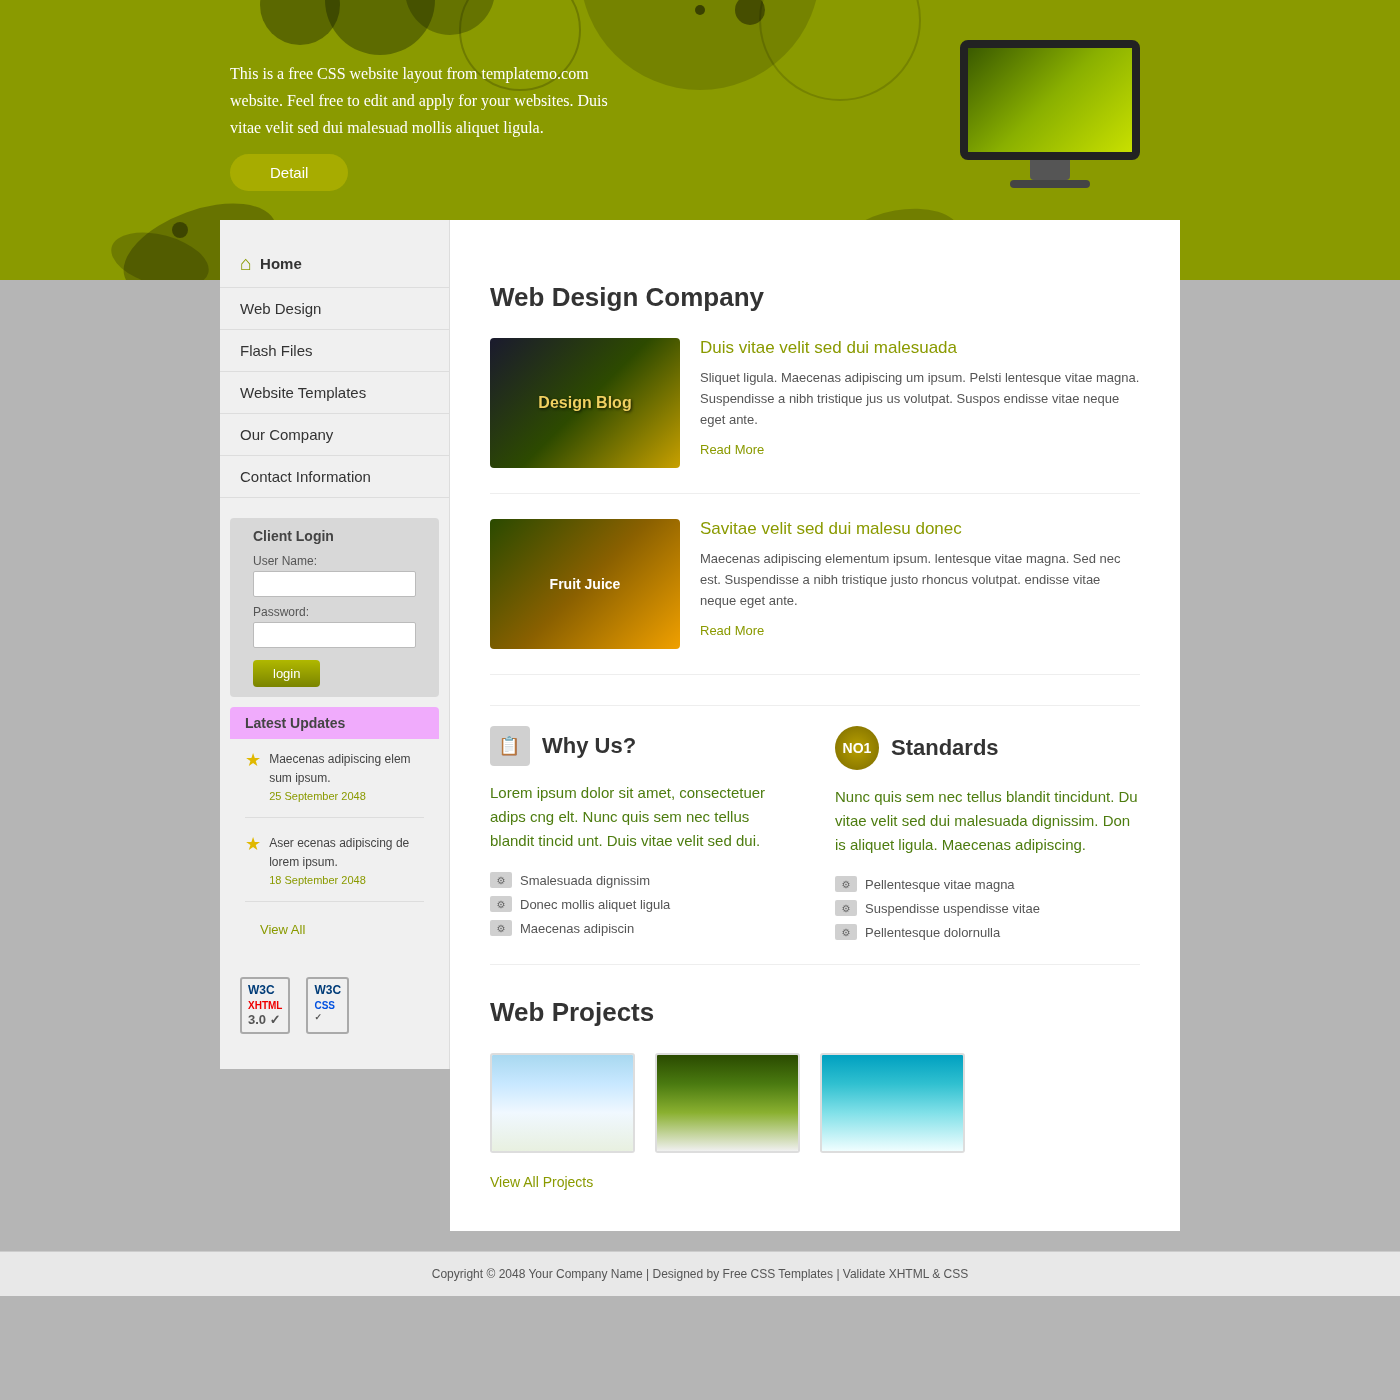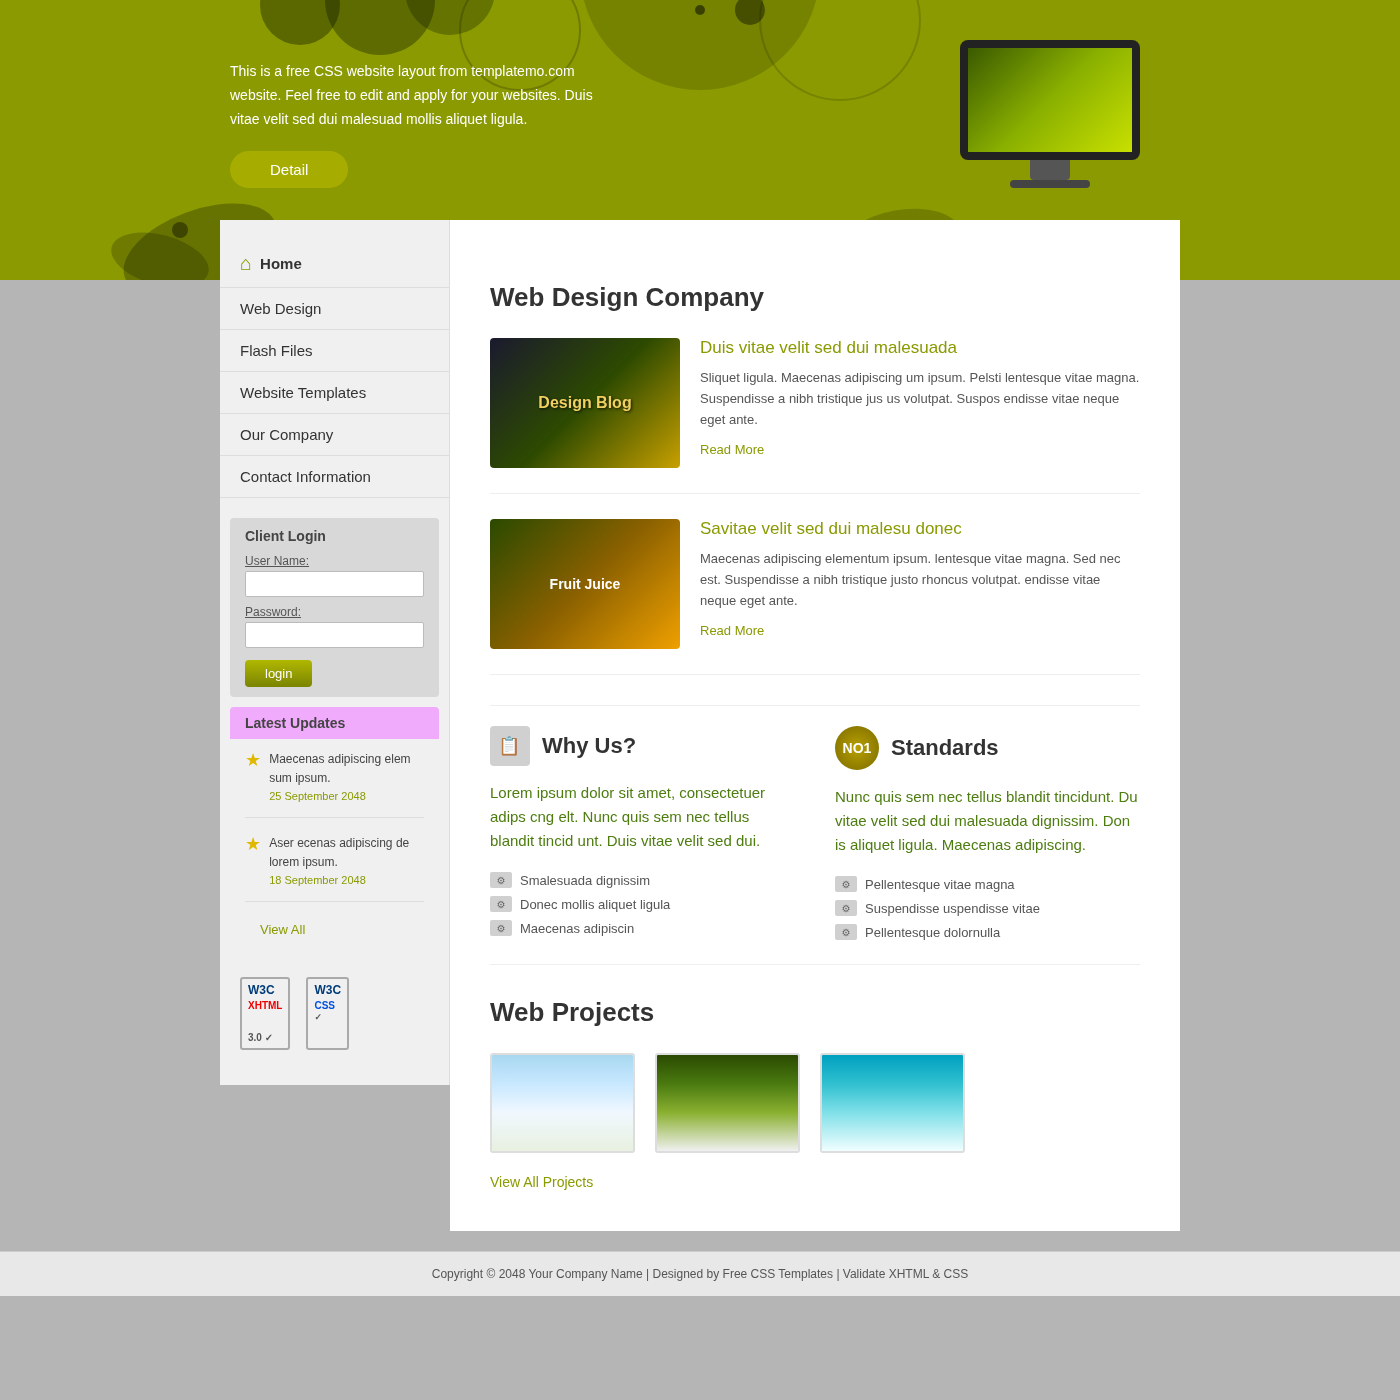--- a/index.html
+++ b/index.html
@@ -24,24 +24,25 @@
       color: #222;
       letter-spacing: 2px;
       margin-bottom: 15px;
     }
     .header-title span {
       color: #fff;
       font-weight: 900;
     }
     .header-desc {
       color: #fff;
-      font-size: 14px;
+      font-size: 16px;
       line-height: 1.7;
       max-width: 380px;
-      margin-bottom: 20px;
+      margin-bottom: 12px;
+      font-family: Liberation Serif, serif;
     }
     .detail-btn {
       display: inline-block;
       background: rgba(180,180,0,0.7);
       color: #fff;
       padding: 10px 40px;
       border-radius: 20px;
       font-size: 15px;
       cursor: pointer;
       border: none;
@@ -120,36 +121,35 @@
       display: inline-block;
       margin-right: 8px;
       color: #8a9a00;
       font-size: 20px;
     }
 
     
     .sidebar-box {
       background: #d8d8d8;
       margin: 10px 10px;
-      padding: 10px 15px;
+      padding: 10px 23px;
       border-radius: 4px;
     }
     .sidebar-box-title {
       font-size: 14px;
       font-weight: bold;
       color: #444;
       margin-bottom: 10px;
     }
     .sidebar-label {
       font-size: 12px;
       color: #555;
       display: block;
       margin-bottom: 3px;
       margin-top: 8px;
-      text-decoration: underline;
     }
     .sidebar-input {
       width: 100%;
       padding: 5px 7px;
       border: 1px solid #bbb;
       background: #fff;
       font-size: 12px;
       border-radius: 2px;
     }
     .login-btn {
@@ -525,21 +525,21 @@
           </div>
         </div>
         <a class="view-all">View All</a>
       </div>
     </div>
 
     <div class="w3c-badges">
       <div class="w3c-badge">
         <div><span class="w3c-label">W3C</span></div>
         <div><span class="xhtml-label">XHTML</span></div>
-        <div style="font-size:10px;margin-top:19px;">3.0 ✓</div>
+        <div style="font-size:13px;">3.0 ✓</div>
       </div>
       <div class="w3c-badge">
         <div><span class="w3c-label">W3C</span></div>
         <div><span class="css-label">CSS</span></div>
         <div style="font-size:9px;">✓</div>
       </div>
     </div>
   </div>
 
   <div id="content">

